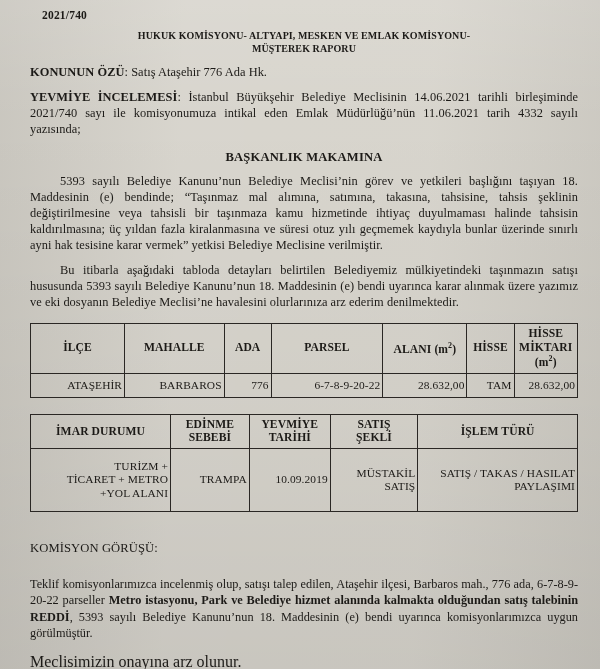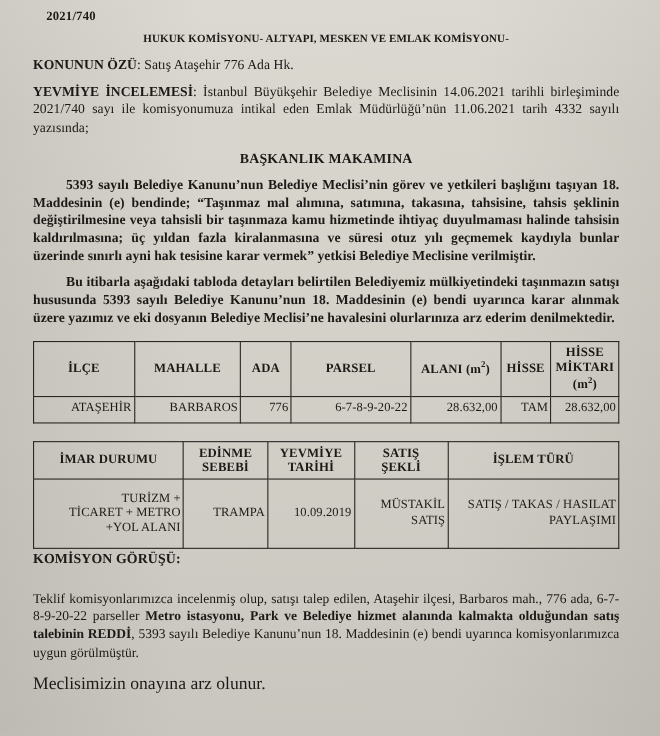--- a/index.html
+++ b/index.html
@@ -20,21 +20,21 @@
     position: absolute;
     inset: 0;
     background:
       linear-gradient(180deg, rgba(255,255,255,0.10) 0%, rgba(0,0,0,0.00) 18%, rgba(0,0,0,0.03) 60%, rgba(0,0,0,0.07) 100%),
       linear-gradient(92deg, rgba(0,0,0,0.06) 0%, rgba(255,255,255,0.05) 30%, rgba(255,255,255,0.04) 70%, rgba(0,0,0,0.05) 100%),
       #d6d3cb;
   }
   .page {
     position: absolute;
     inset: 0;
-    padding: 4px 37px 0 30px;
+    padding: 4px 22px 0 30px;
     box-sizing: border-box;
   }
   .docnum {
     font-size: 11.5px;
     font-weight: bold;
     letter-spacing: 0.2px;
     margin: 5px 0 0 12px;
   }
   .title {
     text-align: center;
@@ -46,21 +46,21 @@
   }
   .title .l2 { display: block; }
 
   p.body {
     font-size: 12.4px;
     line-height: 1.30;
     text-align: justify;
     margin: 8px 0 0 0;
     letter-spacing: 0.05px;
   }
-  p.body.lead { text-indent: 30px; font-weight: bold; }
+  p.body.lead { text-indent: 30px; }
   p.lbl-line { margin-top: 9px; }
   .b { font-weight: bold; }
 
   .center-head {
     text-align: center;
     font-weight: bold;
     font-size: 12.6px;
     margin: 13px 0 0 0;
     letter-spacing: 0.2px;
   }
@@ -90,23 +90,23 @@
   table.doc td { font-weight: normal; text-align: right; }
   .t1 th { height: 34px; }
   .t1 td { height: 17px; }
   .t2 th { height: 27px; }
   .t2 td { height: 56px; vertical-align: top; padding-top: 4px; }
   sup { font-size: 8px; vertical-align: super; }
 
   .tbl2-wrap { margin-top: 16px; }
 
   .section-head {
-    font-weight: bold;
+    font-weight: normal;
     font-size: 12.6px;
-    margin: 2px 0 0 0;
+    margin: 29px 0 0 0;
     letter-spacing: 0.1px;
   }
   p.opinion {
     font-size: 12.3px;
     line-height: 1.32;
     text-align: justify;
     margin: 20px 0 0 0;
   }
   p.closing {
     font-size: 16px;
@@ -118,20 +118,21 @@
 <body>
 
 <div class="paper"></div>
 
 <div class="page">
 
   <div class="docnum">2021/740</div>
 
   <div class="title">
     <span>HUKUK KOMİSYONU- ALTYAPI, MESKEN VE EMLAK KOMİSYONU-</span>
+    <span class="l2">MÜŞTEREK RAPORU</span>
   </div>
 
   <p class="body lbl-line"><span class="b">KONUNUN ÖZÜ</span><span>: Satış Ataşehir 776 Ada Hk.</span></p>
 
   <p class="body"><span class="b">YEVMİYE İNCELEMESİ</span><span>: İstanbul Büyükşehir Belediye Meclisinin 14.06.2021 tarihli birleşiminde 2021/740 sayı ile komisyonumuza intikal eden Emlak Müdürlüğü’nün 11.06.2021 tarih 4332 sayılı yazısında;</span></p>
 
   <div class="center-head">BAŞKANLIK MAKAMINA</div>
 
   <p class="body lead">5393 sayılı Belediye Kanunu’nun Belediye Meclisi’nin görev ve yetkileri başlığını taşıyan 18. Maddesinin (e) bendinde; “Taşınmaz mal alımına, satımına, takasına, tahsisine, tahsis şeklinin değiştirilmesine veya tahsisli bir taşınmaza kamu hizmetinde ihtiyaç duyulmaması halinde tahsisin kaldırılmasına; üç yıldan fazla kiralanmasına ve süresi otuz yılı geçmemek kaydıyla bunlar üzerinde sınırlı ayni hak tesisine karar vermek” yetkisi Belediye Meclisine verilmiştir.</p>
 

